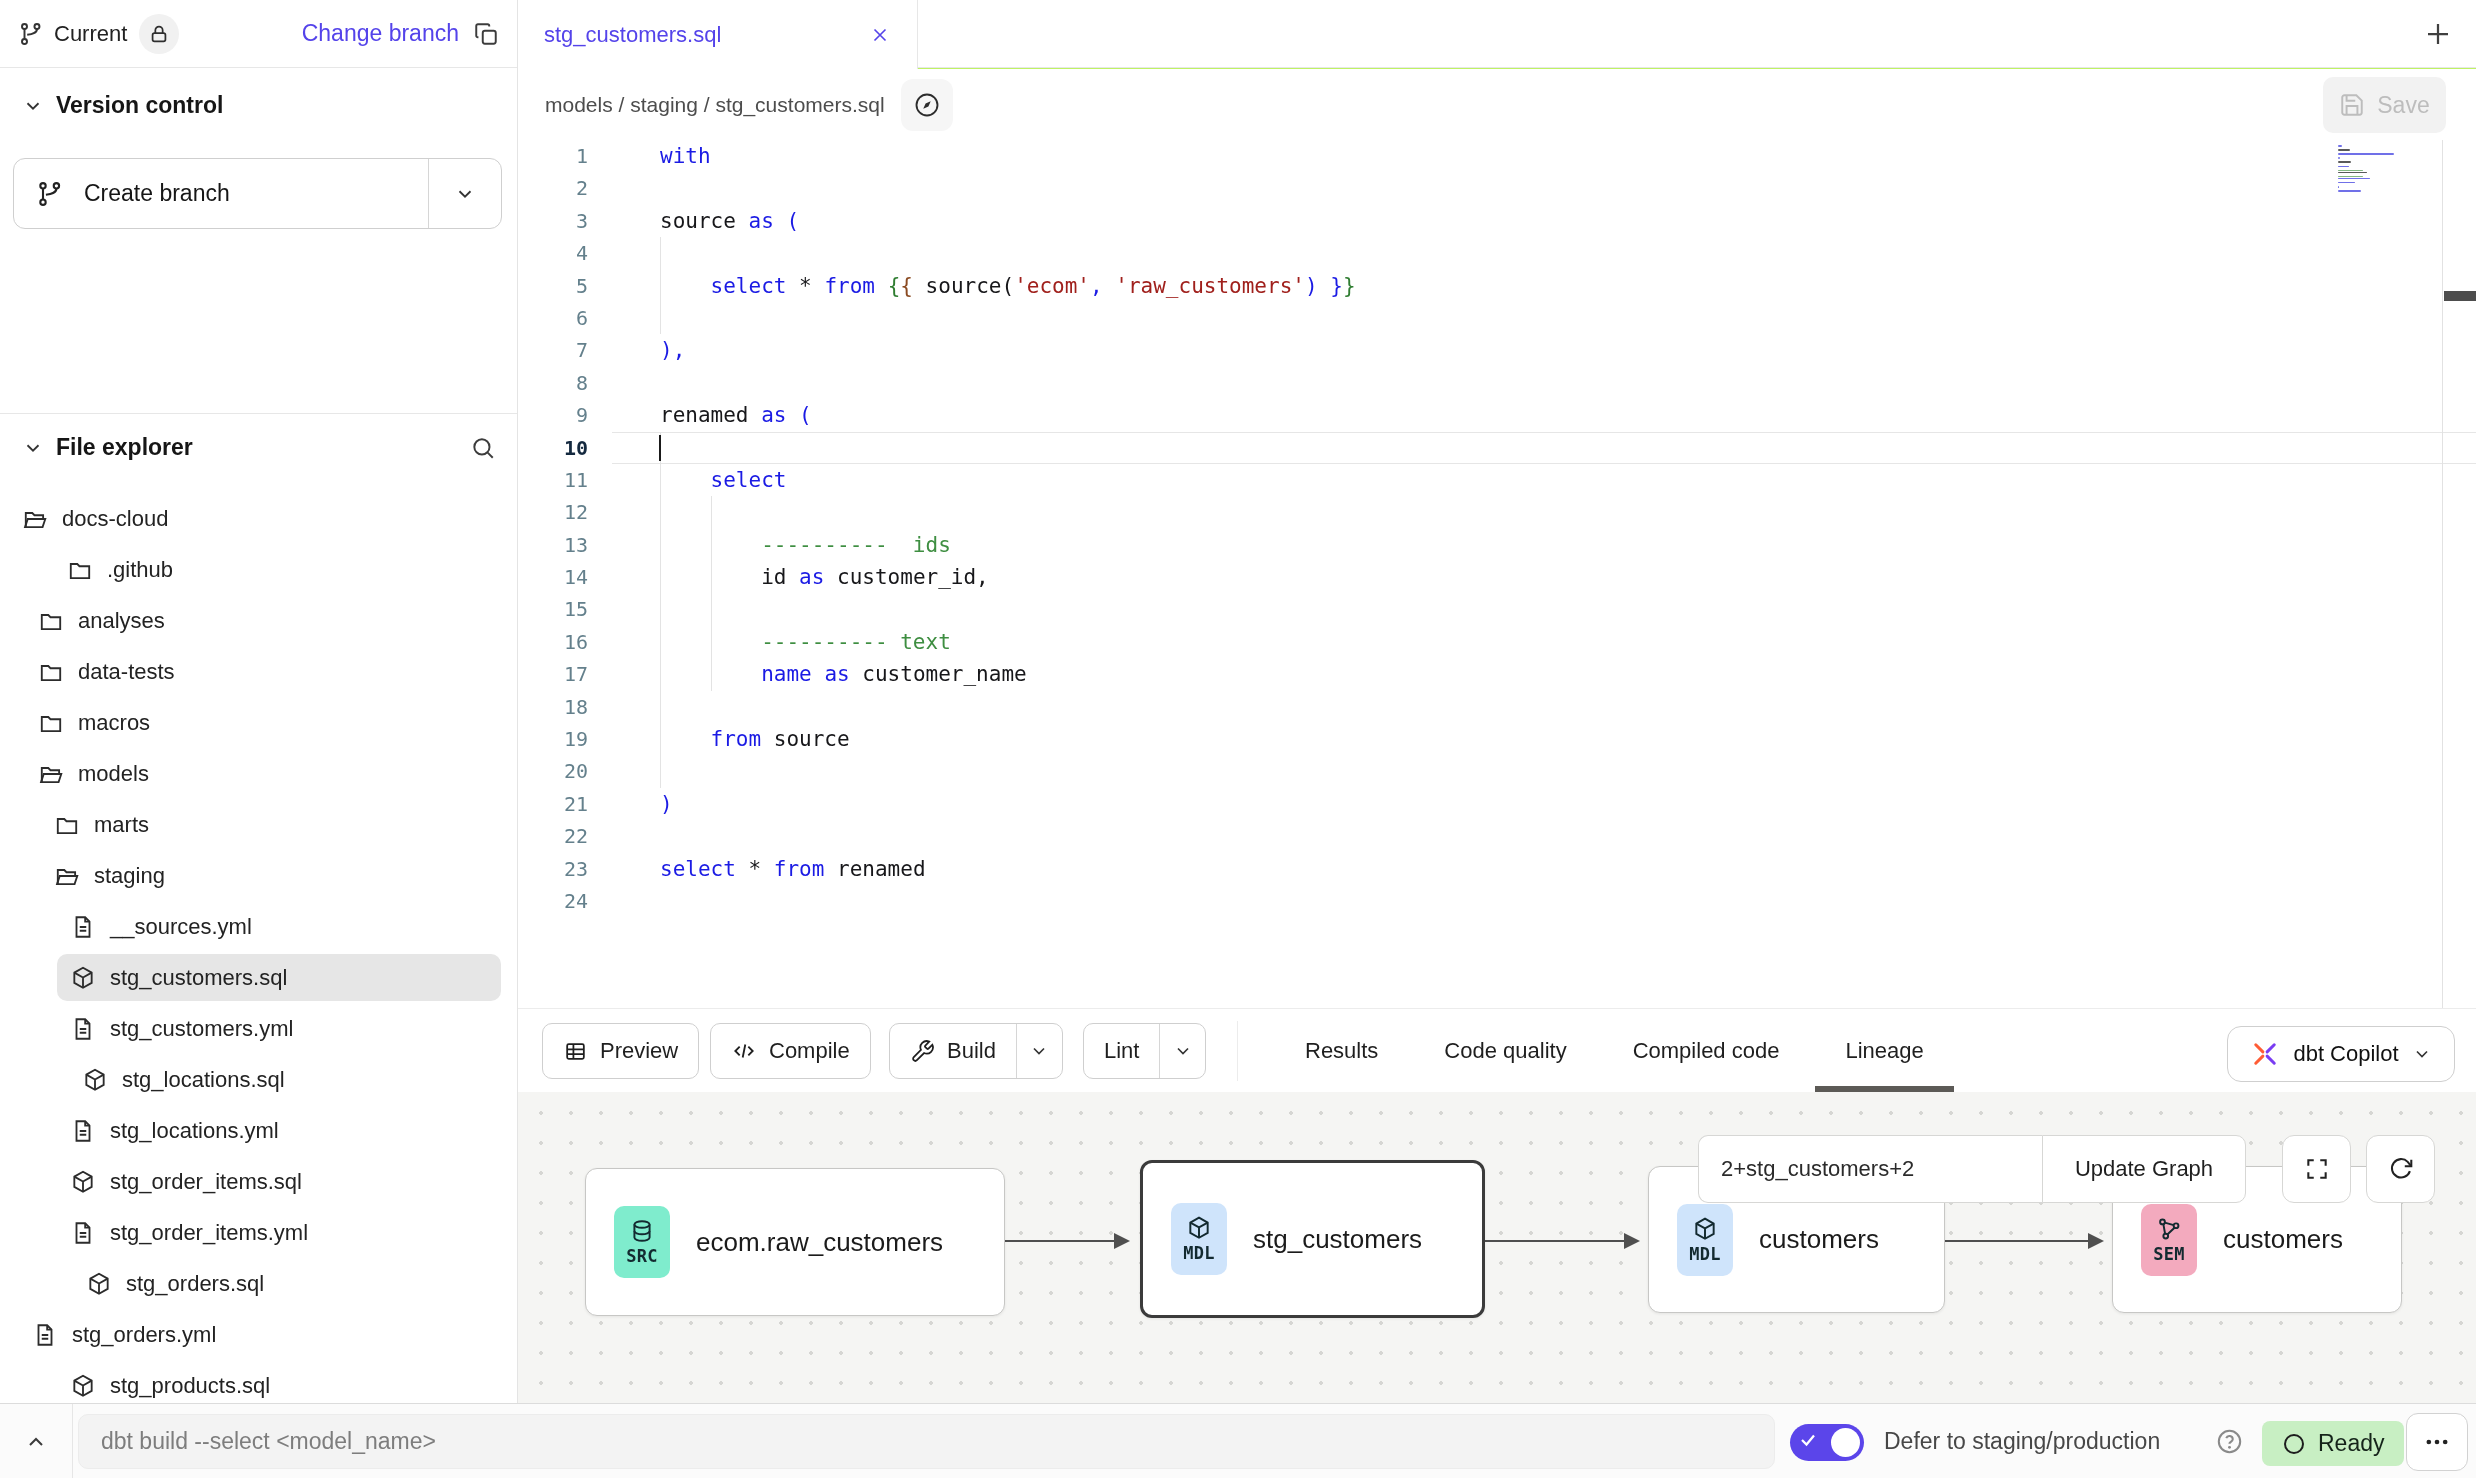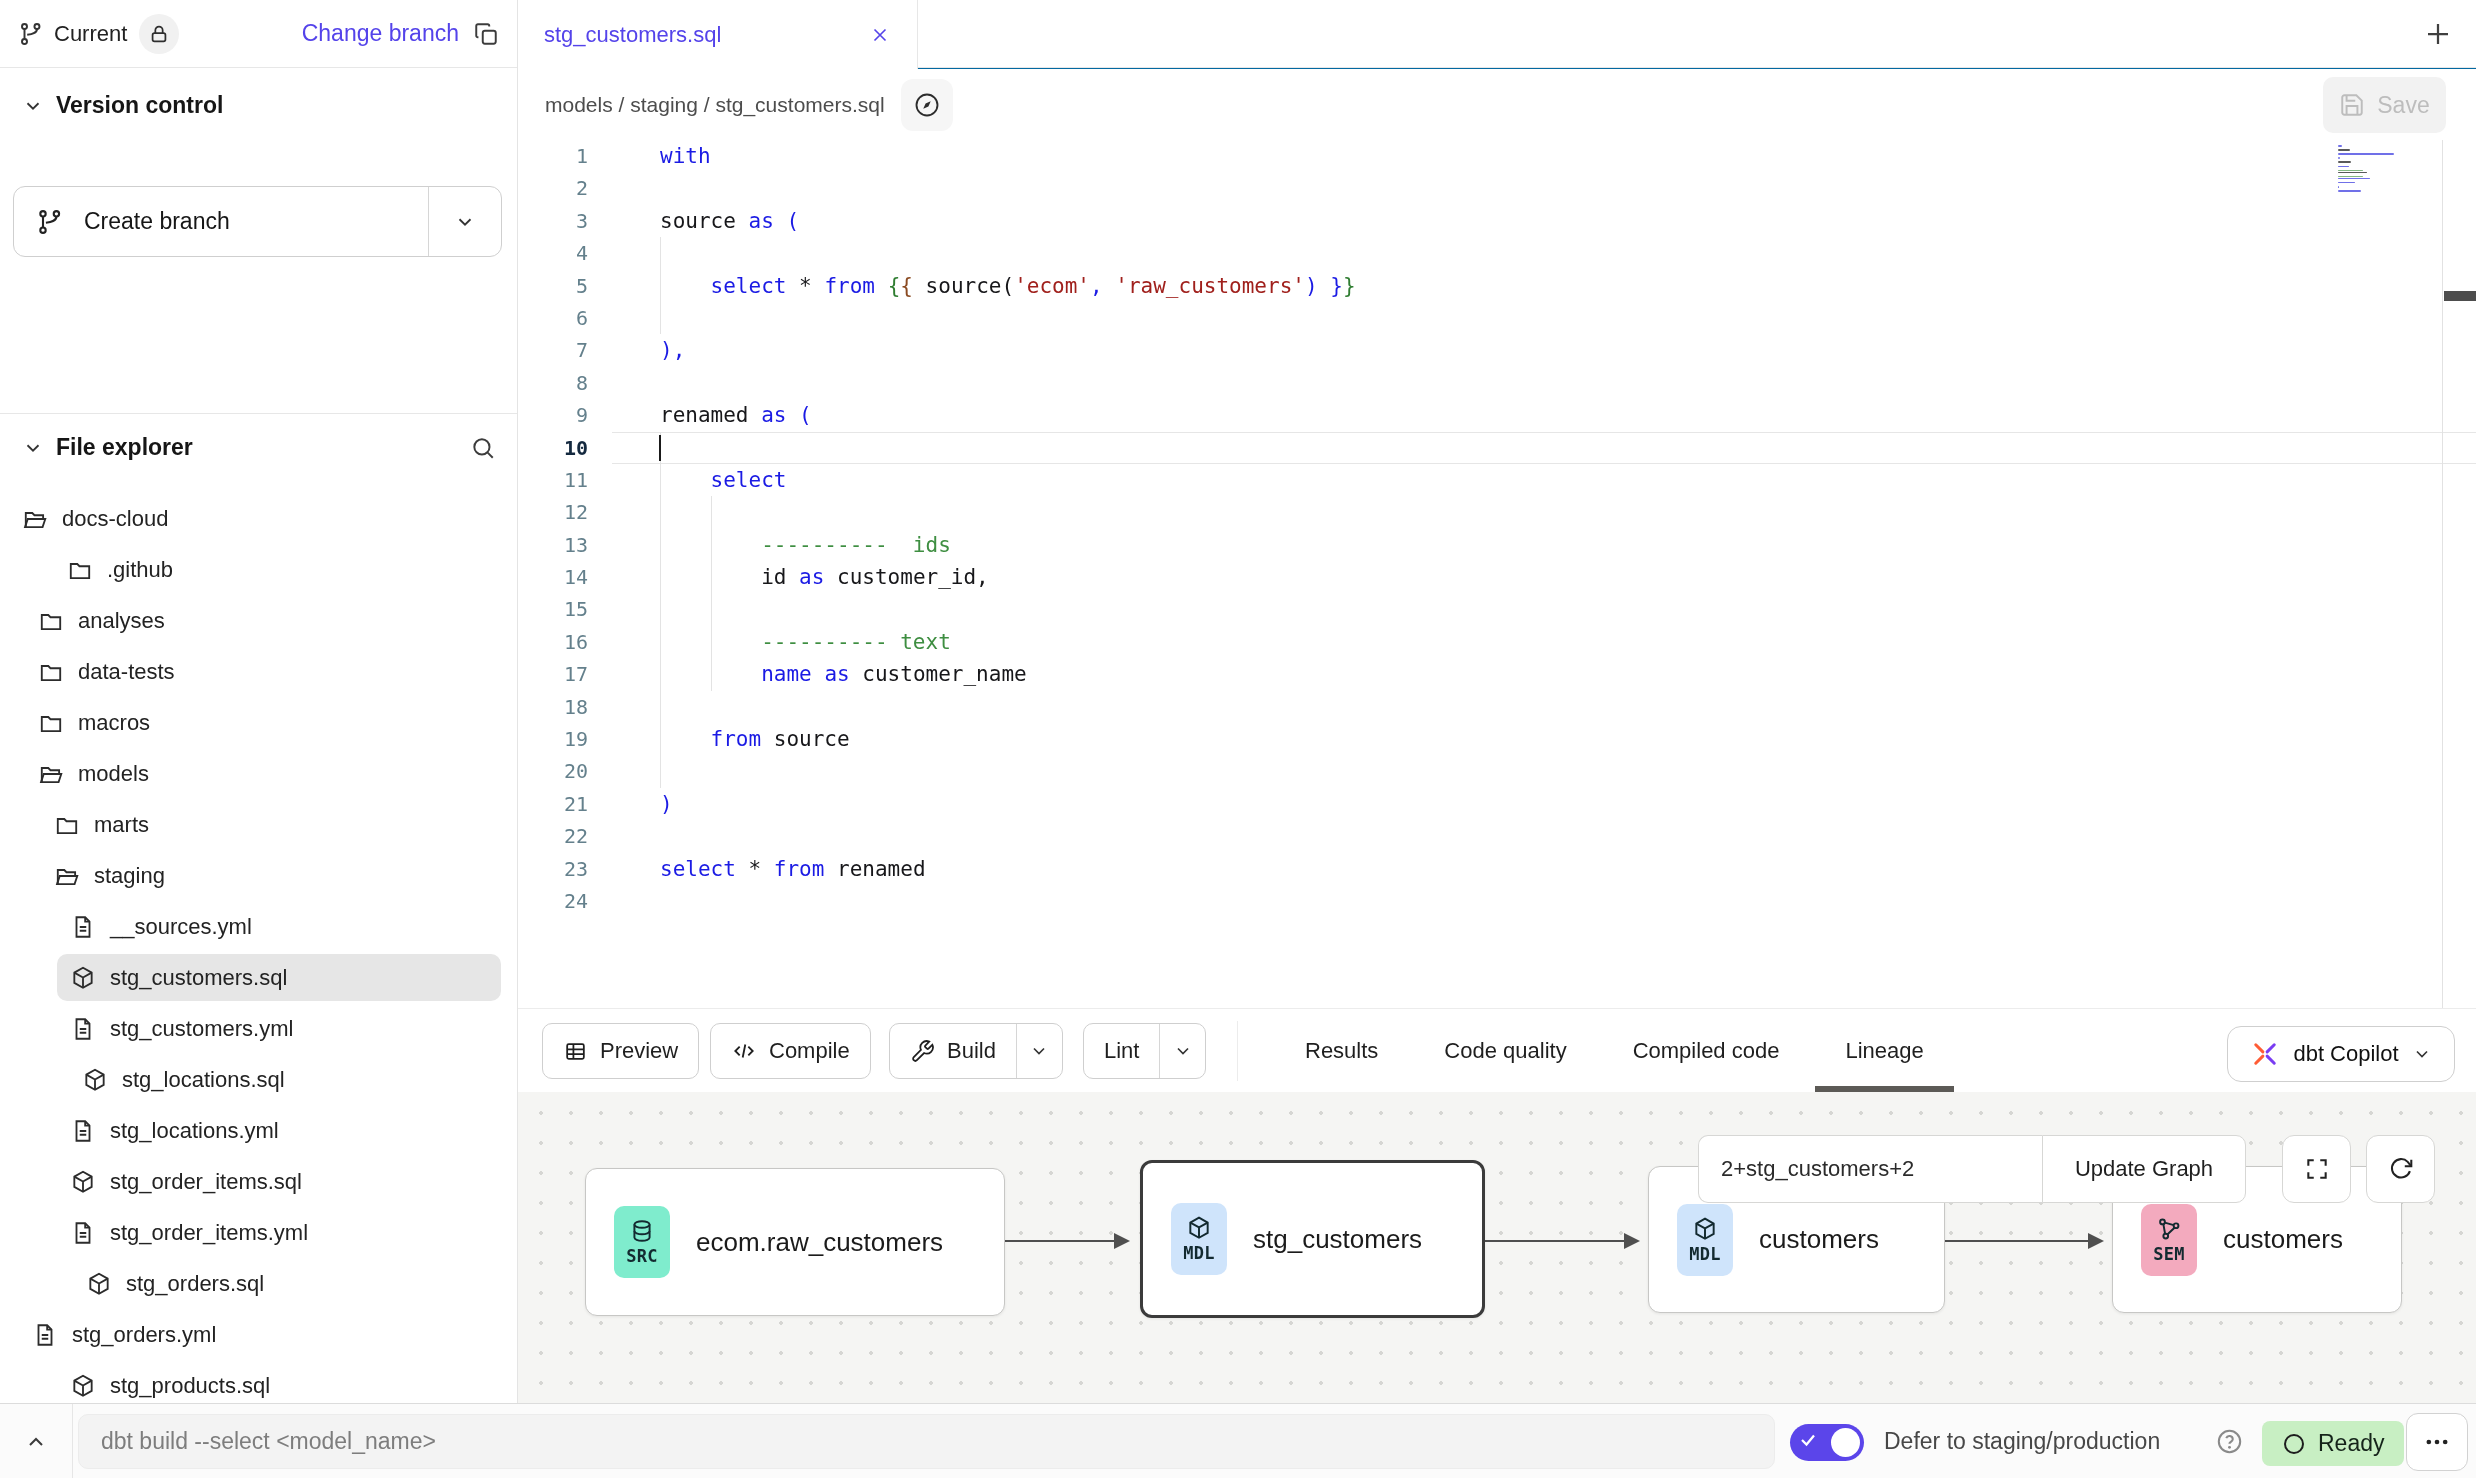--- a/index.html
+++ b/index.html
@@ -1,30 +1,30 @@
 <!DOCTYPE html>
 <html><head>
 <meta charset="utf-8">
 <style>
   * { margin:0; padding:0; box-sizing:border-box; }
   html,body { background:#ffffff; }
   body { font-family:"Liberation Sans", sans-serif; color:#1f1f1f; }
-  #app { position:relative; width:2476px; height:1478px; background:#0369a1; overflow:hidden; }
+  #app { position:relative; width:2476px; height:1478px; background:#bef264; overflow:hidden; }
 
   
   #sidebar { position:absolute; left:0; top:0; width:518px; height:1403px; background:#fff; border-right:1px solid #e4e4e4; }
   #branch-bar { position:absolute; left:0; top:0; width:100%; height:68px; border-bottom:1px solid #e7e7e7; display:flex; align-items:center; padding:0 18px; }
   #branch-bar .bname { font-size:22px; color:#222; margin-left:10px; }
   .lock-chip { width:40px; height:40px; border-radius:50%; background:#f1f1f1; display:flex; align-items:center; justify-content:center; margin-left:12px; }
   #change-branch { margin-left:auto; color:#5443ea; font-size:23px; font-weight:500; }
   .copy-btn { margin-left:14px; color:#3c3c3c; display:flex; }
 
   .section-head { display:flex; align-items:center; gap:12px; font-size:23px; font-weight:700; color:#161616; }
   #vc-head { position:absolute; left:22px; top:92px; }
-  #create-branch { position:absolute; left:13px; top:158px; width:489px; height:71px; border:1px solid #cfcfcf; border-radius:12px; background:#fff; display:flex; align-items:center;margin-top:28px; }
+  #create-branch { position:absolute; left:13px; top:158px; width:489px; height:71px; border:1px solid #cfcfcf; border-radius:12px; background:#fff; display:flex; align-items:center; }
   #create-branch .cb-main { flex:1; display:flex; align-items:center; gap:20px; padding-left:22px; font-size:23px; font-weight:500; color:#161616; height:100%; }
   #create-branch .cb-caret { width:73px; height:100%; border-left:1px solid #d6d6d6; display:flex; align-items:center; justify-content:center; color:#333; }
 
   #fe-divider { position:absolute; left:0; top:413px; width:100%; height:1px; background:#e7e7e7; }
   #fe-head { position:absolute; left:22px; top:434px; width:474px; display:flex; align-items:center; gap:12px; font-size:23px; font-weight:700; color:#161616; }
   #fe-search { margin-left:auto; color:#3c3c3c; display:flex; }
 
   #file-tree { position:absolute; left:0; top:493px; width:100%; }
   .tree-row { height:51px; display:flex; align-items:center; gap:14px; font-size:22px; color:#232323; position:relative; cursor:pointer; }
   .tree-row .hl { position:absolute; left:57px; right:16px; top:2px; bottom:2px; border-radius:10px; background:transparent; z-index:0; }

